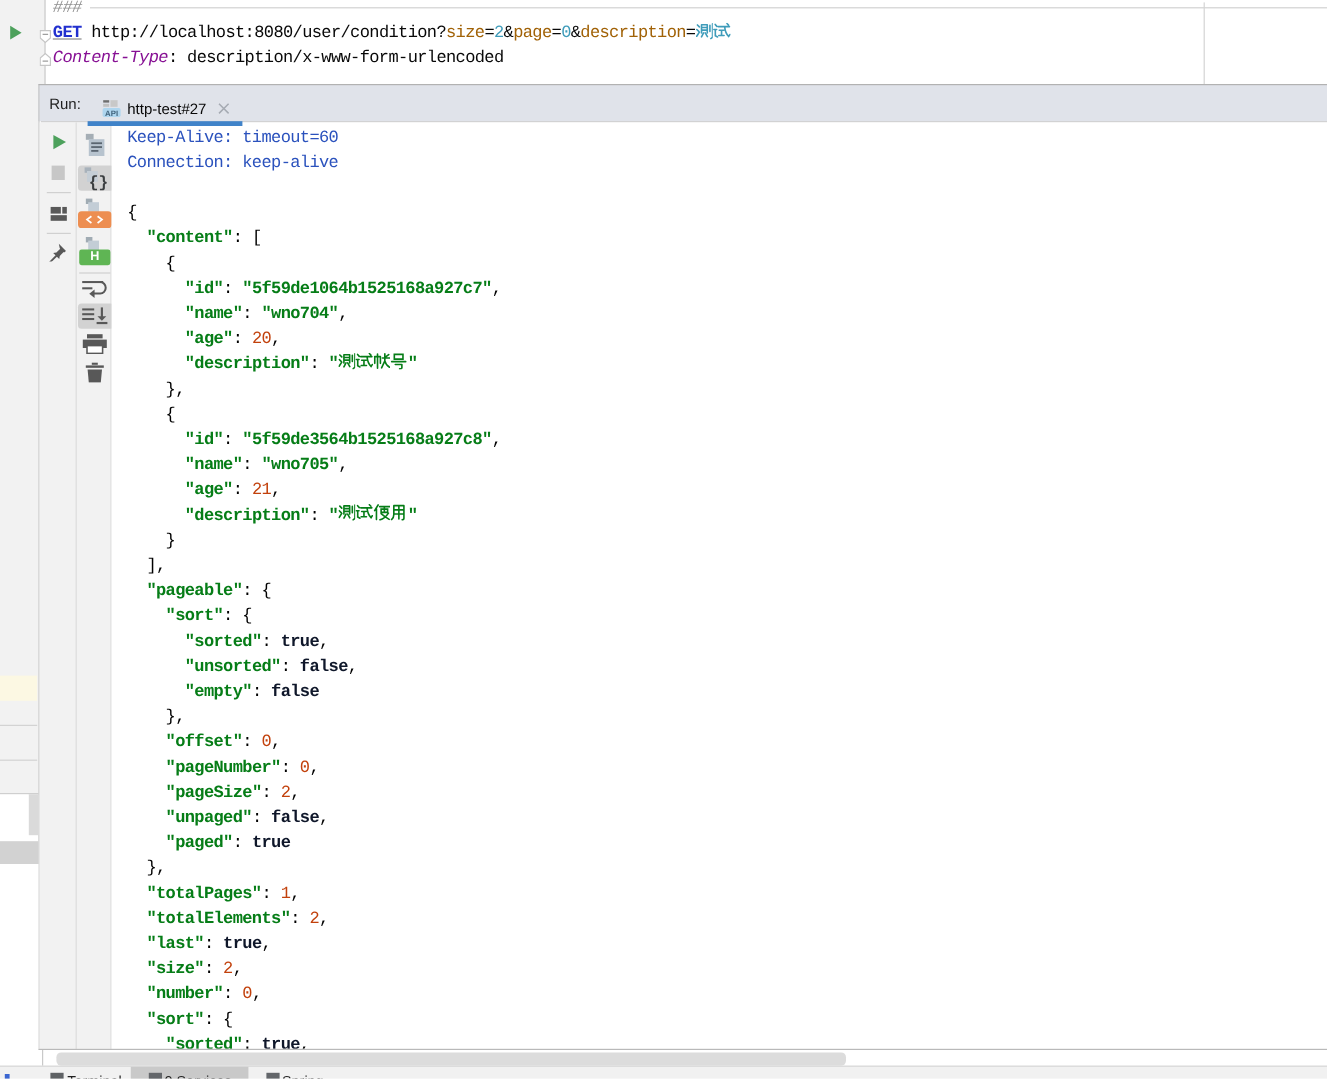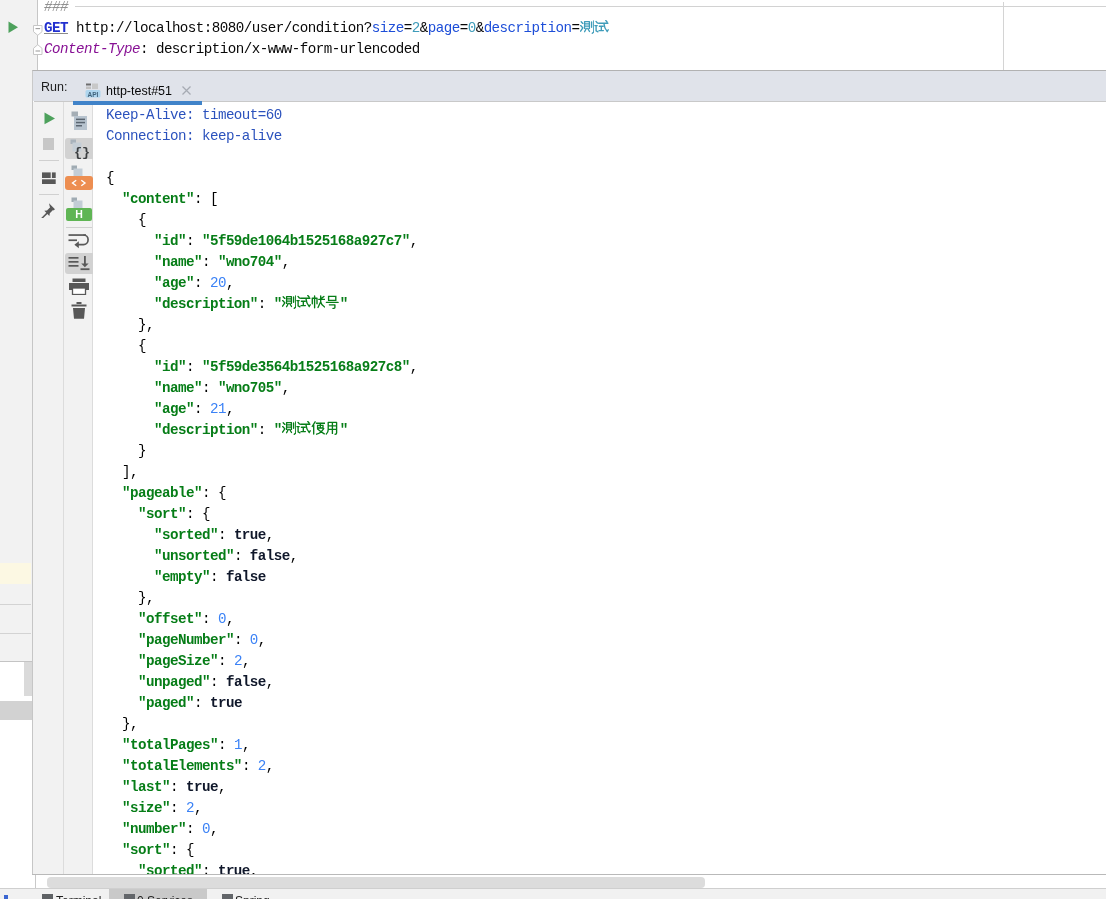--- a/index.html
+++ b/index.html
@@ -2,27 +2,27 @@
 <html><head><meta charset="utf-8"><style>
 html,body{margin:0;padding:0;}
 body{width:1106px;height:899px;position:relative;overflow:hidden;background:#ffffff;
   font-family:"Liberation Sans",sans-serif;}
 .abs{position:absolute;}
 pre{margin:0;font-family:"Liberation Mono",monospace;font-size:14.2px;letter-spacing:-0.522px;line-height:21px;white-space:pre;}
 
 .cmt{color:#909090;font-style:italic;}
 .met{color:#2230cf;font-weight:bold;}
 .blk{color:#080808;text-align:right;}
-.qn{color:#1d4ed8;}
+.qn{color:#a16207;}
 .qv{color:#3f9cba;}
 .hdrk{color:#871094;font-style:italic;margin-top:12px;}
 
 .h{color:#2b52bd;}
 .g{color:#067d17;font-weight:bold;}
-.n{color:#3b82f6;}
+.n{color:#c2410c;}
 .k{color:#0f172a;font-weight:bold;}
 svg.cjk{display:inline-block;}
 </style></head>
 <body>
 
 <div class="abs" style="left:0;top:0;width:1106px;height:70px;background:#ffffff;"></div>
 
 <div class="abs" style="left:0;top:0;width:37px;height:70px;background:#f2f2f2;"></div>
 <div class="abs" style="left:0;top:70px;width:32px;height:591px;background:#f2f2f2;"></div>
 
@@ -65,21 +65,21 @@
 <div class="abs" style="left:73px;top:101px;width:129px;height:4px;background:#4083c9;z-index:5;"></div>
 <div class="abs" style="left:41px;top:80px;font-size:12.5px;color:#1f1f1f;">Run:</div>
 
 <svg class="abs" style="left:85px;top:83px;" width="16" height="15">
   <rect x="1" y="0.5" width="5" height="2" fill="#6e6e6e"></rect>
   <rect x="7" y="0.5" width="6" height="5.5" fill="#c8c8c8"></rect>
   <rect x="1" y="3.5" width="5" height="2.5" fill="#c0c0c0"></rect>
   <rect x="0.5" y="7" width="15" height="7.5" rx="1.5" fill="#aed5ee"></rect>
   <text x="8" y="13.5" font-family="Liberation Sans" font-size="6.5" font-weight="bold" fill="#41637c" text-anchor="middle">API</text>
 </svg>
-<div class="abs" style="left:106px;top:84px;font-size:12.5px;color:#080808;">http-test#51</div>
+<div class="abs" style="left:106px;top:84px;font-size:12.5px;color:#080808;">http-test#27</div>
 <svg class="abs" style="left:181px;top:85px;" width="11" height="11">
     <path d="M1.5,1.5 L9.5,9.5 M9.5,1.5 L1.5,9.5" stroke="#a6abb3" stroke-width="1.25"></path>
   </svg>
 
 <div class="abs" style="left:33px;top:102px;width:60px;height:772px;background:#f2f2f2;"></div>
 <div class="abs" style="left:63px;top:102px;width:1px;height:772px;background:#dcdcdc;"></div>
 <div class="abs" style="left:92px;top:102px;width:1px;height:772px;background:#dcdcdc;"></div>
 
 <svg class="abs" style="left:44px;top:112px;" width="12" height="13">
     <polygon points="0.5,0.5 11,6.4 0.5,12.3" fill="#4da15c"></polygon>

